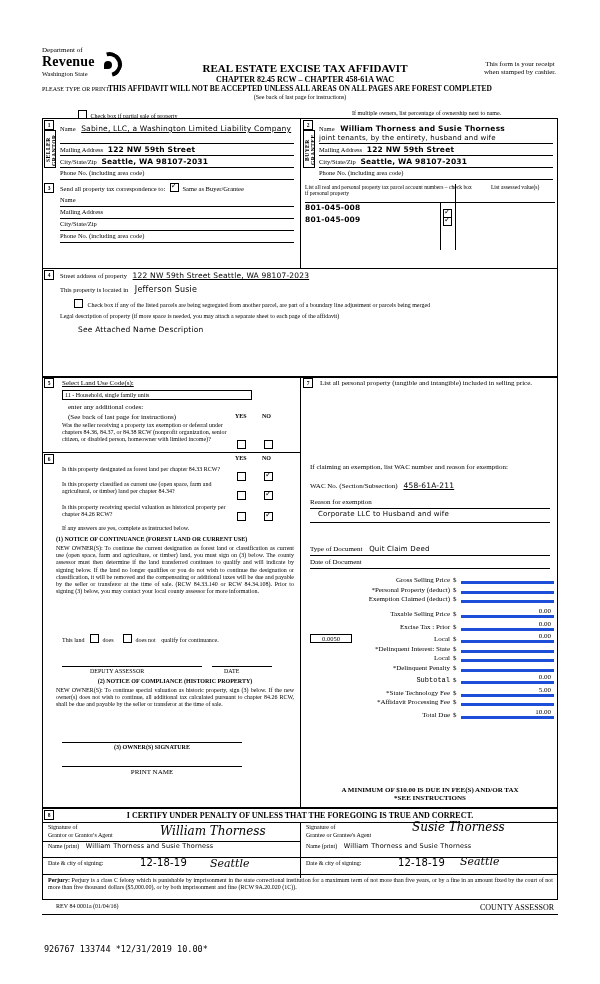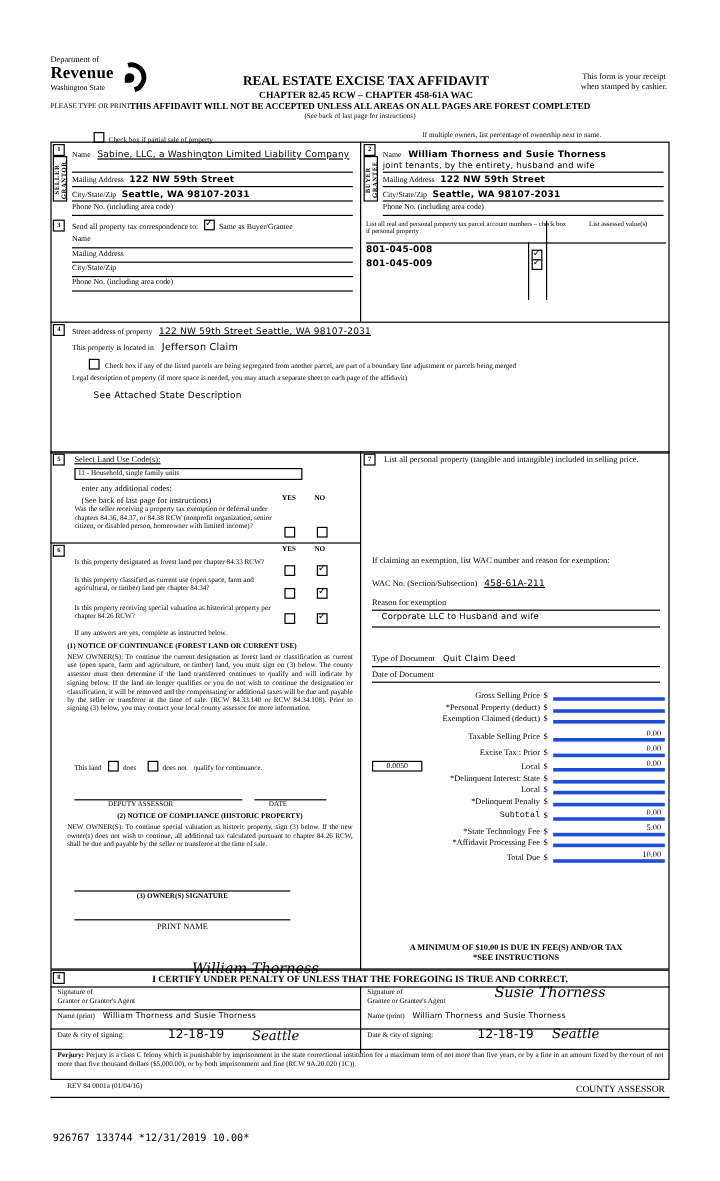--- a/index.html
+++ b/index.html
@@ -255,32 +255,32 @@
     <div style="display:flex; height:11px; align-items:center;">
       <div class="hand b" style="width:135px; font-size:7.5px;">801-045-009</div>
       <div style="width:15px; text-align:center;"><span class="chk on"></span></div>
       <div style="flex:1;"></div>
     </div>
   </div>
 
   <div class="numbox" style="left:44px; top:270px;">4</div>
   <div class="abs t65" style="left:60px; top:271px;">
     <span>Street address of property</span>
-    <span class="hand u" style="margin-left:4px;">122 NW 59th Street  Seattle, WA  98107-2031</span>
+    <span class="hand u" style="margin-left:4px;">122 NW 59th Street  Seattle, WA  98107-2023</span>
   </div>
   <div class="abs t65" style="left:60px; top:285px;">
     <span>This property is located in</span>
-    <span class="hand" style="margin-left:5px; font-size:8px;">Jefferson Claim</span>
+    <span class="hand" style="margin-left:5px; font-size:8px;">Jefferson Susie</span>
   </div>
   <div class="abs t6" style="left:74px; top:299px; width:470px;">
     <span class="chk"></span>
     <span style="margin-left:3px;">Check box if any of the listed parcels are being segregated from another parcel, are part of a boundary line adjustment or parcels being merged</span>
   </div>
   <div class="abs t6" style="left:60px; top:313px;">Legal description of property (if more space is needed, you may attach a separate sheet to each page of the affidavit)</div>
-  <div class="abs hand" style="left:78px; top:325px; font-size:7.5px;">See Attached State Description</div>
+  <div class="abs hand" style="left:78px; top:325px; font-size:7.5px;">See Attached Name Description</div>
 
   <div class="abs brd bx" style="left:42px; top:376px; width:516px; height:432px;"></div>
   <div class="abs" style="left:300px; top:376px; height:432px; border-left:1px solid #000;"></div>
 
   <div class="numbox" style="left:44px; top:378px;">5</div>
   <div class="abs t7 u" style="left:62px; top:379px;">Select Land Use Code(s):</div>
   <div class="abs brd bx t6" style="left:62px; top:390px; width:190px; height:10px; padding:1px 2px;">
     <span>11 - Household, single family units</span>
   </div>
   <div class="abs t7" style="left:68px; top:403px;">enter any additional codes:</div>
@@ -443,21 +443,21 @@
   <div class="abs t7 b c" style="left:305px; top:794px; width:250px;">*SEE INSTRUCTIONS</div>
 
   <div class="abs brd bx" style="left:42px; top:808px; width:516px; height:92px;"></div>
   <div class="numbox" style="left:44px; top:810px;">8</div>
   <div class="abs b t8 c" style="left:60px; top:811px; width:480px;">I CERTIFY UNDER PENALTY OF UNLESS THAT THE FOREGOING IS TRUE AND CORRECT.</div>
   <div class="abs" style="left:42px; top:822px; width:516px; border-top:1px solid #000;"></div>
   <div class="abs" style="left:300px; top:822px; height:56px; border-left:1px solid #000;"></div>
 
   <div class="abs t6" style="left:48px; top:824px;">Signature of</div>
   <div class="abs t6" style="left:48px; top:832px;">Grantor or Grantor's Agent</div>
-  <div class="abs script" style="left:160px; top:800px;">William Thorness</div>
+  <div class="abs script" style="left:160px; top:824px;">William Thorness</div>
   <div class="abs" style="left:42px; top:841px; width:258px; border-top:1px solid #000;"></div>
 
   <div class="abs t6" style="left:48px; top:843px;">
     <span>Name (print)</span>
     <span class="hand" style="margin-left:5px; font-size:6.5px;">William Thorness and Susie Thorness</span>
   </div>
   <div class="abs" style="left:42px; top:857px; width:258px; border-top:1px solid #000;"></div>
 
   <div class="abs t6" style="left:48px; top:860px;">Date &amp; city of signing:</div>
   <div class="abs hand" style="left:140px; top:857px; font-size:10px;">12-18-19</div>

